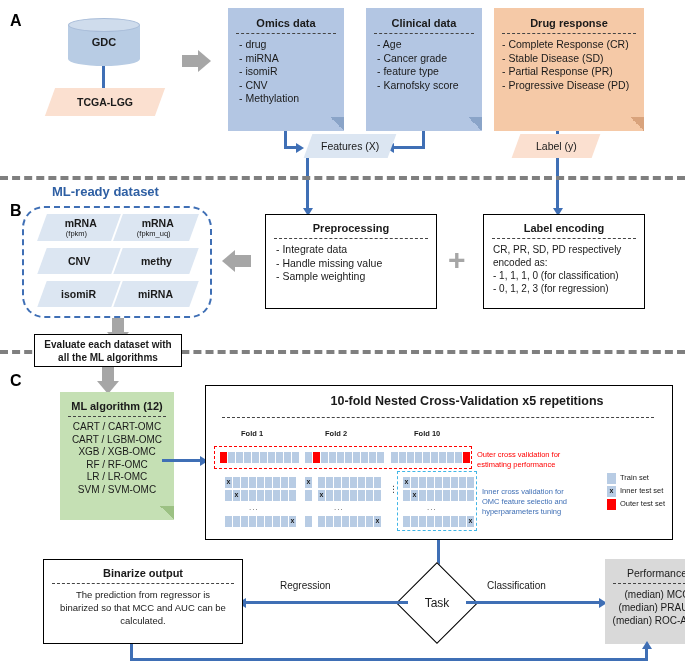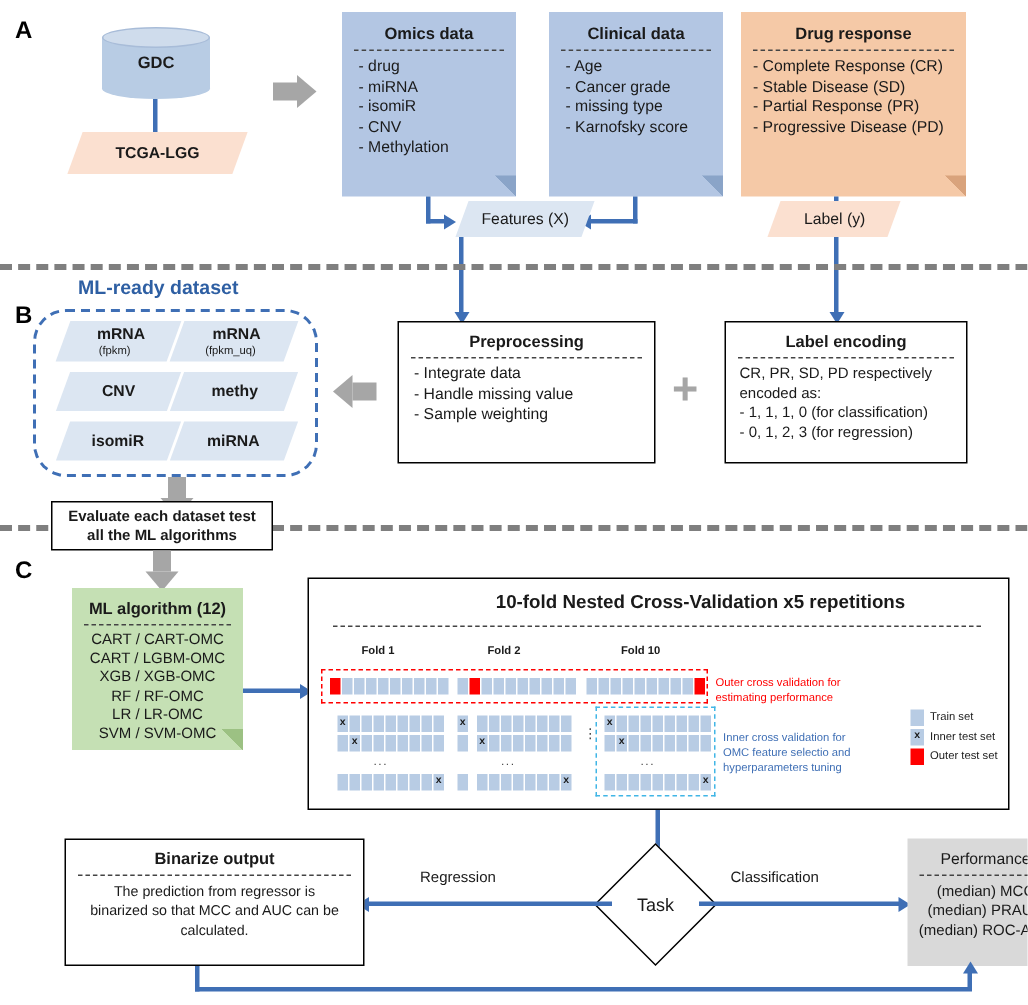--- a/index.html
+++ b/index.html
@@ -148,21 +148,21 @@
   </div>
   <div class="fold"></div>
 </div>
 
 <div class="note blue-note" style="left:366px;top:8px;width:116px;height:123px;">
   <div class="card-title" style="margin-top:9px;">Clinical data</div>
   <div class="dashrule"></div>
   <div class="card-body" style="padding-left:11px;">
     <div>- Age</div>
     <div>- Cancer grade</div>
-    <div>- missing type</div>
+    <div>- feature type</div>
     <div>- Karnofsky score</div>
   </div>
   <div class="fold"></div>
 </div>
 
 <div class="note peach-note" style="left:494px;top:8px;width:150px;height:123px;">
   <div class="card-title" style="margin-top:9px;">Drug response</div>
   <div class="dashrule"></div>
   <div class="card-body" style="padding-left:8px;">
     <div>- Complete Response (CR)</div>
@@ -252,32 +252,32 @@
 </div>
 
 <div class="gray-arrow-d" style="left:107px;top:318px;width:22px;height:27px;">
   <div class="stem"></div>
   <div class="head"></div>
 </div>
 
 <div class="sep" style="top:350px;"></div>
 
 <div class="wbox" style="left:34px;top:334px;width:148px;height:33px;display:flex;flex-direction:column;align-items:center;justify-content:center;">
-  <div style="font-size:10px;font-weight:bold;line-height:13px;">Evaluate each dataset test</div>
+  <div style="font-size:10px;font-weight:bold;line-height:13px;">Evaluate each dataset with</div>
   <div style="font-size:10px;font-weight:bold;line-height:13px;">all the ML algorithms</div>
 </div>
 
 <div class="gray-arrow-d" style="left:97px;top:367px;width:22px;height:27px;">
   <div class="stem"></div>
   <div class="head"></div>
 </div>
 
 <div class="abs panel-letter" style="left:10px;top:372px;">C</div>
 
-<div class="note green-note" style="left:48px;top:392px;width:114px;height:108px;">
+<div class="note green-note" style="left:60px;top:392px;width:114px;height:128px;">
   <div class="card-title" style="margin-top:8px;">ML algorithm (12)</div>
   <div class="dashrule"></div>
   <div class="card-body" style="text-align:center;font-size:10px;line-height:12.5px;">
     <div>CART / CART-OMC</div>
     <div>CART / LGBM-OMC</div>
     <div>XGB / XGB-OMC</div>
     <div>RF / RF-OMC</div>
     <div>LR / LR-OMC</div>
     <div>SVM / SVM-OMC</div>
   </div>

